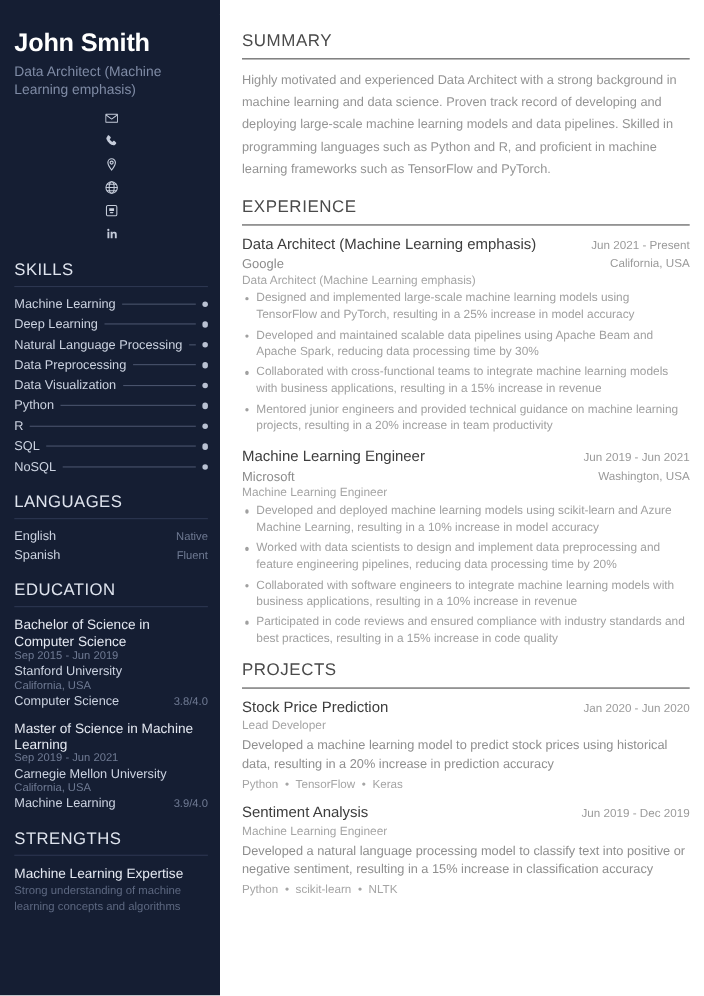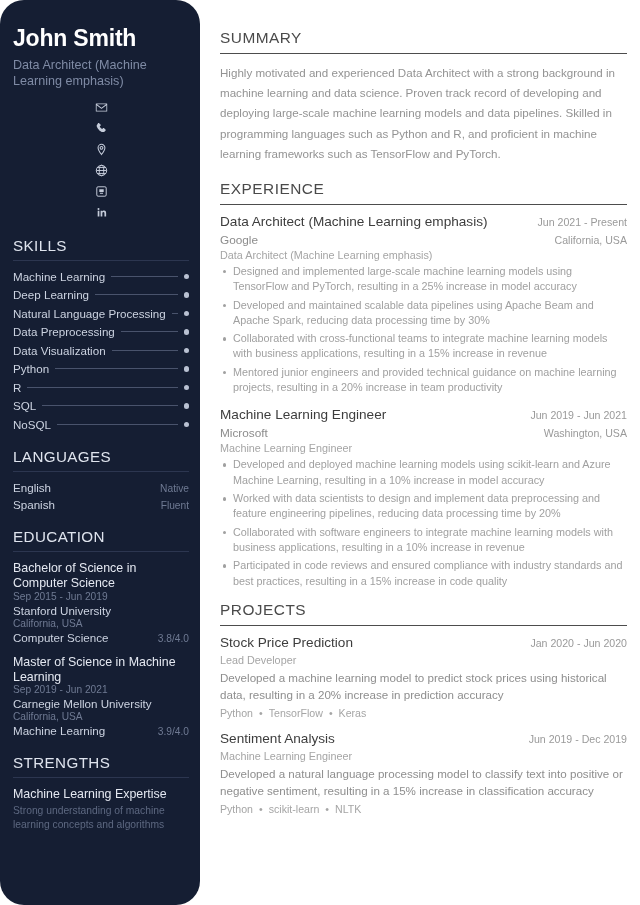--- a/index.html
+++ b/index.html
@@ -19,21 +19,20 @@
   }
 
   
   .sidebar {
     width: 200px;
     min-width: 200px;
     background: #151e33;
     color: #e8ecf4;
     padding: 26px 11px 10px 13px;
     overflow: hidden;
-    border-radius: 24px;
   }
   .name {
     font-size: 23px;
     font-weight: bold;
     color: #ffffff;
     letter-spacing: -0.2px;
     line-height: 1.12;
   }
   .headline {
     font-size: 12.6px;

